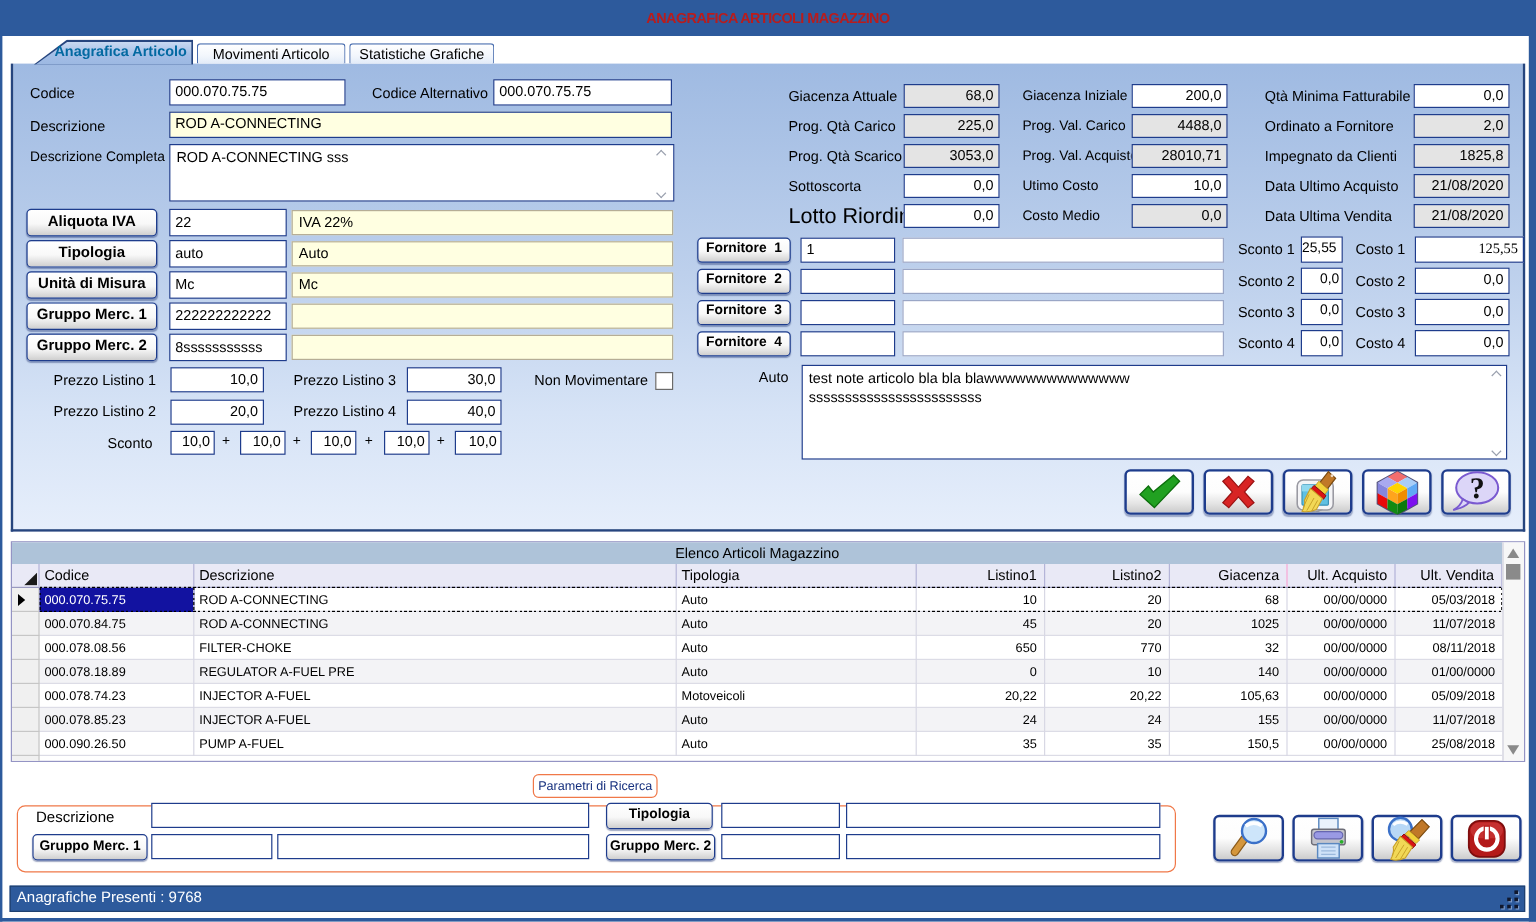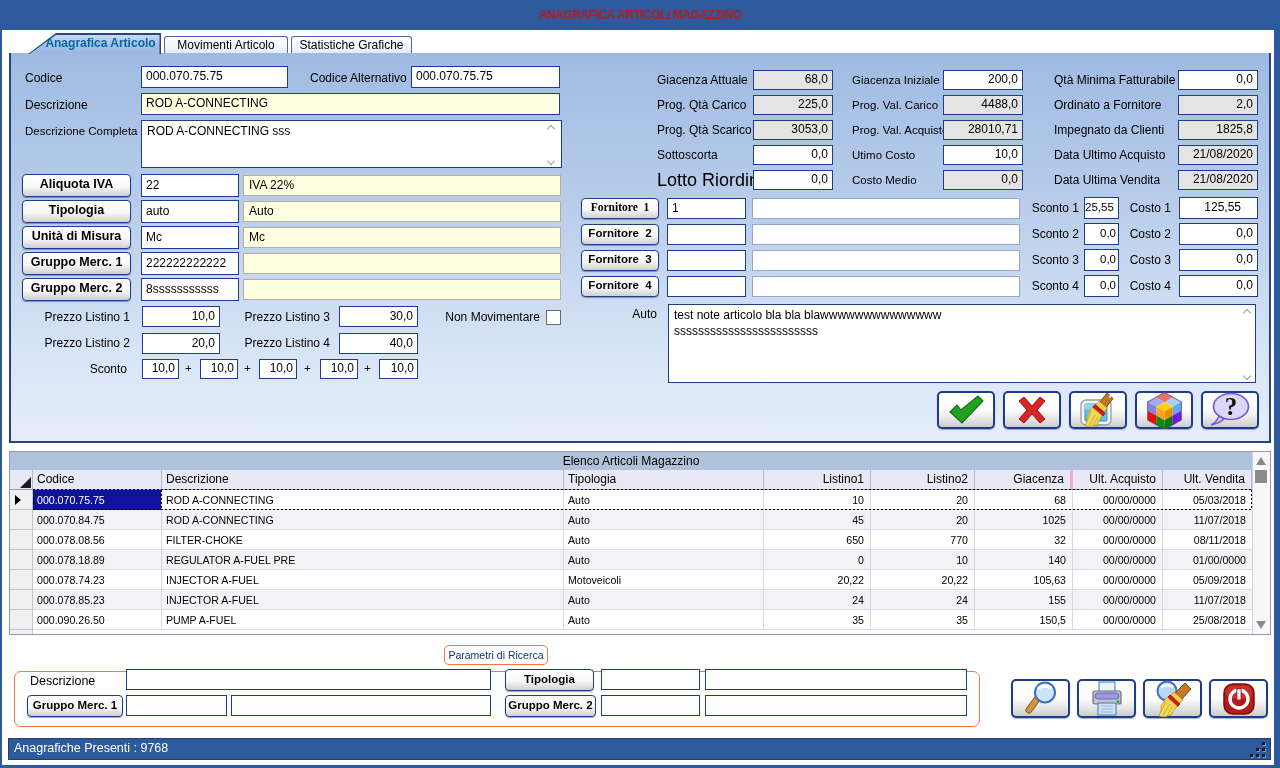--- a/index.html
+++ b/index.html
@@ -108,27 +108,27 @@
 <div class="lbl" style="left:852px;top:147px;height:16px;line-height:16px;font-size:11.5px;">Utimo Costo</div>
 <div class="inp rt" style="left:943px;top:145px;width:80px;height:20px;line-height:17px;padding-left:4px;padding-right:4px;font-size:12px;">10,0</div>
 <div class="lbl" style="left:1054px;top:147px;height:16px;line-height:16px;font-size:12px;">Data Ultimo Acquisto</div>
 <div class="inp gray rt" style="left:1178px;top:145px;width:80px;height:20px;line-height:17px;padding-left:4px;padding-right:4px;font-size:12px;">21/08/2020</div>
 <div class="lbl" style="left:657px;top:172px;height:16px;line-height:16px;font-size:18px;">Lotto Riordino</div>
 <div class="inp rt" style="left:753px;top:170px;width:80px;height:20px;line-height:17px;padding-left:4px;padding-right:4px;font-size:12px;">0,0</div>
 <div class="lbl" style="left:852px;top:172px;height:16px;line-height:16px;font-size:11.5px;">Costo Medio</div>
 <div class="inp gray rt" style="left:943px;top:170px;width:80px;height:20px;line-height:17px;padding-left:4px;padding-right:4px;font-size:12px;">0,0</div>
 <div class="lbl" style="left:1054px;top:172px;height:16px;line-height:16px;font-size:12px;">Data Ultima Vendita</div>
 <div class="inp gray rt" style="left:1178px;top:170px;width:80px;height:20px;line-height:17px;padding-left:4px;padding-right:4px;font-size:12px;">21/08/2020</div>
-<div class="btn3d" style="left:581px;top:198px;width:78px;height:21px;line-height:17px;font-size:11.5px;font-family:Liberation Serif, serif;">Fornitore&nbsp; 1</div>
+<div class="btn3d" style="left:581px;top:198px;width:78px;height:21px;line-height:17px;font-size:11.5px;">Fornitore&nbsp; 1</div>
 <div class="inp" style="left:667px;top:198px;width:79px;height:21px;line-height:18px;padding-left:4px;padding-right:4px;font-size:12px;">1</div>
 <div class="abs" style="left:752px;top:198px;width:268px;height:21px;border:1px solid #9aa6c6;background:#fff;"></div>
 <div class="lbl" style="left:859px;top:200px;width:220px;height:16px;line-height:16px;font-size:12px;text-align:right;">Sconto 1</div>
 <div class="inp rt" style="left:1084px;top:197px;width:35px;height:22px;line-height:19px;padding-left:0px;padding-right:8px;font-size:11.5px;">25,55</div>
 <div class="lbl" style="left:951px;top:200px;width:220px;height:16px;line-height:16px;font-size:12px;text-align:right;">Costo 1</div>
-<div class="inp rt" style="left:1179px;top:197px;width:79px;height:22px;line-height:19px;padding-left:4px;padding-right:16px;font-size:12px;">125,55</div>
+<div class="inp rt" style="left:1179px;top:197px;width:91px;height:22px;line-height:19px;padding-left:4px;padding-right:4px;font-size:12px;font-family:Liberation Serif, serif;">125,55</div>
 <div class="btn3d" style="left:581px;top:224px;width:78px;height:21px;line-height:17px;font-size:11.5px;">Fornitore&nbsp; 2</div>
 <div class="inp" style="left:667px;top:224px;width:79px;height:21px;line-height:18px;padding-left:4px;padding-right:4px;font-size:12px;"></div>
 <div class="abs" style="left:752px;top:224px;width:268px;height:21px;border:1px solid #9aa6c6;background:#fff;"></div>
 <div class="lbl" style="left:859px;top:226px;width:220px;height:16px;line-height:16px;font-size:12px;text-align:right;">Sconto 2</div>
 <div class="inp rt" style="left:1084px;top:223px;width:35px;height:22px;line-height:19px;padding-left:0px;padding-right:2px;font-size:11.5px;">0,0</div>
 <div class="lbl" style="left:951px;top:226px;width:220px;height:16px;line-height:16px;font-size:12px;text-align:right;">Costo 2</div>
 <div class="inp rt" style="left:1179px;top:223px;width:79px;height:22px;line-height:19px;padding-left:4px;padding-right:4px;font-size:12px;">0,0</div>
 <div class="btn3d" style="left:581px;top:250px;width:78px;height:21px;line-height:17px;font-size:11.5px;">Fornitore&nbsp; 3</div>
 <div class="inp" style="left:667px;top:250px;width:79px;height:21px;line-height:18px;padding-left:4px;padding-right:4px;font-size:12px;"></div>
 <div class="abs" style="left:752px;top:250px;width:268px;height:21px;border:1px solid #9aa6c6;background:#fff;"></div>
@@ -199,21 +199,21 @@
   </div>
 <div class="abs" style="left:9px;top:451px;width:1262px;height:184px;border:1px solid #9494c4;background:#fff;"></div>
 <div class="abs" style="left:10px;top:452px;width:1242px;height:18px;background:#aec3d9;font-size:12px;color:#000;text-align:center;line-height:18px;">Elenco Articoli Magazzino</div>
 <div class="abs" style="left:10px;top:470px;width:1242px;height:20px;background:#e9e9f6;border-bottom:1px solid #9a9ac0;"></div>
 <div class="abs" style="left:10px;top:470px;width:23px;height:19px;border-right:1px solid #b4b4d8;font-size:12px;line-height:19px;text-align:left;padding-left:4px;white-space:nowrap;overflow:hidden;"></div>
 <div class="abs" style="left:33px;top:470px;width:129px;height:19px;border-right:1px solid #b4b4d8;font-size:12px;line-height:19px;text-align:left;padding-left:4px;white-space:nowrap;overflow:hidden;">Codice</div>
 <div class="abs" style="left:162px;top:470px;width:402px;height:19px;border-right:1px solid #b4b4d8;font-size:12px;line-height:19px;text-align:left;padding-left:4px;white-space:nowrap;overflow:hidden;">Descrizione</div>
 <div class="abs" style="left:564px;top:470px;width:200px;height:19px;border-right:1px solid #b4b4d8;font-size:12px;line-height:19px;text-align:left;padding-left:4px;white-space:nowrap;overflow:hidden;">Tipologia</div>
 <div class="abs" style="left:764px;top:470px;width:107px;height:19px;border-right:1px solid #b4b4d8;font-size:12px;line-height:19px;text-align:right;padding-right:6px;white-space:nowrap;overflow:hidden;">Listino1</div>
 <div class="abs" style="left:871px;top:470px;width:104px;height:19px;border-right:1px solid #b4b4d8;font-size:12px;line-height:19px;text-align:right;padding-right:6px;white-space:nowrap;overflow:hidden;">Listino2</div>
-<div class="abs" style="left:975px;top:470px;width:98px;height:19px;border-right:3px solid #f9a8d4;font-size:12px;line-height:19px;text-align:right;padding-right:6px;white-space:nowrap;overflow:hidden;">Giacenza</div>
+<div class="abs" style="left:975px;top:470px;width:98px;height:19px;border-right:1px solid #f9a8d4;font-size:12px;line-height:19px;text-align:right;padding-right:6px;white-space:nowrap;overflow:hidden;">Giacenza</div>
 <div class="abs" style="left:1073px;top:470px;width:90px;height:19px;border-right:1px solid #b4b4d8;font-size:12px;line-height:19px;text-align:right;padding-right:6px;white-space:nowrap;overflow:hidden;">Ult. Acquisto</div>
 <div class="abs" style="left:1163px;top:470px;width:89px;height:19px;border-right:1px solid #b4b4d8;font-size:12px;line-height:19px;text-align:right;padding-right:6px;white-space:nowrap;overflow:hidden;">Ult. Vendita</div>
 <div class="abs" style="left:20px;top:477px;width:11px;height:11px;background:#1a1a1a;clip-path:polygon(100% 0,100% 100%,0 100%);"></div>
 <div class="abs" style="left:33px;top:490px;width:1219px;height:20px;background:#ffffff;border-bottom:1px solid #dcdce6;"></div>
 <div class="abs" style="left:10px;top:490px;width:23px;height:20px;background:#f0f0f0;border-right:1px solid #c6c6c6;border-bottom:1px solid #c6c6c6;"></div>
 <div class="abs" style="left:15px;top:495px;width:0;height:0;border-left:6px solid #000;border-top:5px solid transparent;border-bottom:5px solid transparent;"></div>
 <div class="abs" style="left:33px;top:490px;width:129px;height:20px;font-size:10.6px;line-height:20px;text-align:left;padding-left:4px;white-space:nowrap;overflow:hidden;background:#1212a0;color:#fff;border-right:1px solid #d8d8e4;">000.070.75.75</div>
 <div class="abs" style="left:162px;top:490px;width:402px;height:20px;font-size:10.6px;line-height:20px;text-align:left;padding-left:4px;white-space:nowrap;overflow:hidden;border-right:1px solid #d8d8e4;">ROD A-CONNECTING</div>
 <div class="abs" style="left:564px;top:490px;width:200px;height:20px;font-size:10.6px;line-height:20px;text-align:left;padding-left:4px;white-space:nowrap;overflow:hidden;border-right:1px solid #d8d8e4;">Auto</div>
 <div class="abs" style="left:764px;top:490px;width:107px;height:20px;font-size:10.6px;line-height:20px;text-align:right;padding-right:6px;white-space:nowrap;overflow:hidden;border-right:1px solid #d8d8e4;">10</div>

